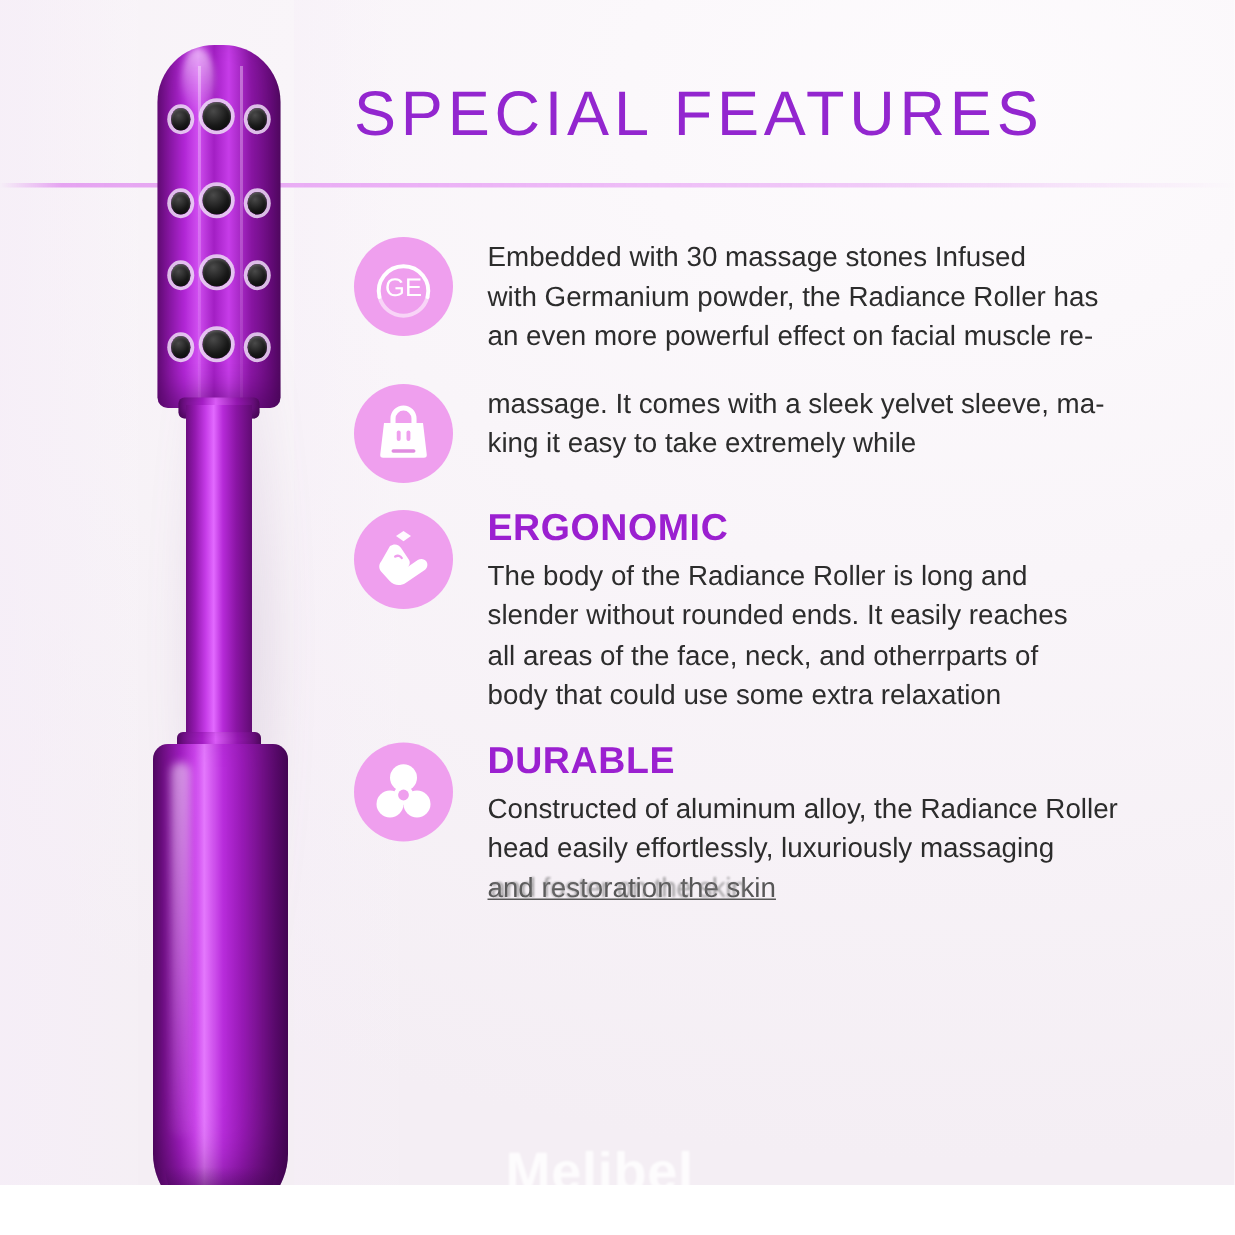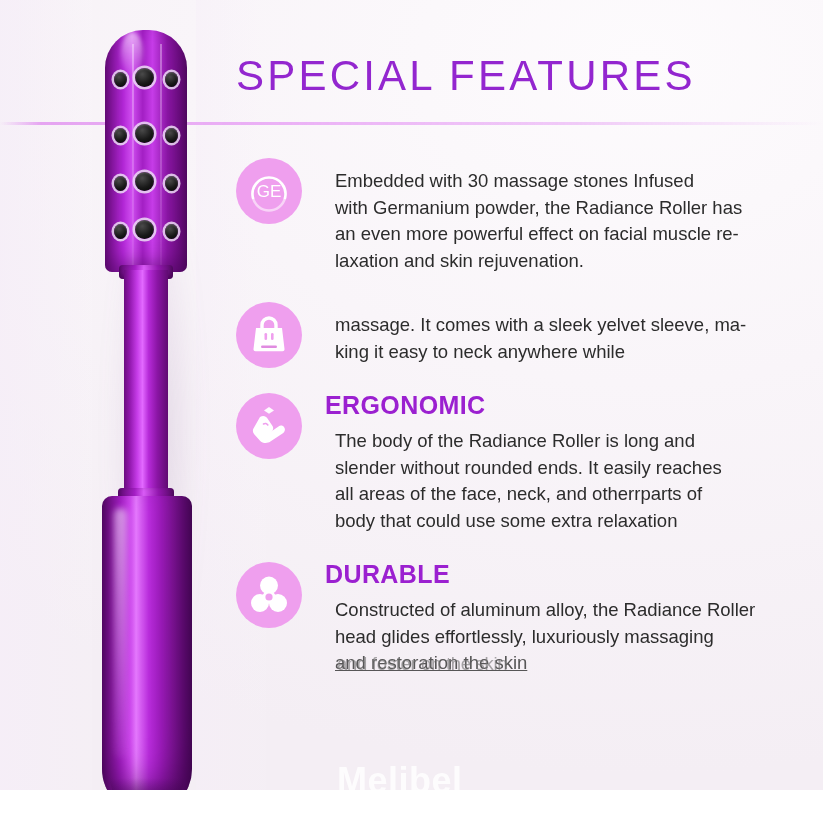--- a/index.html
+++ b/index.html
@@ -237,21 +237,21 @@
     font-weight: 700;
     color: #9b20d0;
     letter-spacing: 0.4px;
     margin: 0 0 6px 0;
     line-height: 1;
   }
   .feat-text {
     font-size: 18.5px;
     line-height: 26.5px;
     color: #2c2c2c;
-    margin: 10px;
+    margin: 0;
   }
   .feat-text .ln { display: block; white-space: nowrap; }
   .feat-text .ln.garbled {
     color: #4a4a4a;
     filter: blur(0.35px);
     opacity: .92;
     position: relative;
     text-decoration: underline;
   }
   .feat-text .ln.garbled::after {
@@ -329,39 +329,38 @@
           <path d="M17 40 A16.5 16.5 0 1 1 49 40" fill="none" stroke="#ffffff" stroke-width="2.6" stroke-linecap="round"></path>
           <path d="M17 40 A16.5 16.5 0 0 0 49 40" fill="none" stroke="#ffffff" stroke-width="2.6" stroke-linecap="round" opacity="0.55"></path>
           <text x="33" y="39" text-anchor="middle" font-family="Liberation Sans, sans-serif" font-size="17" font-weight="400" fill="#ffffff">GE</text>
         </svg>
       </div>
       <div class="feat-body">
         <p class="feat-text">
           <span class="ln">Embedded with 30 massage stones Infused</span>
           <span class="ln">with Germanium powder, the Radiance Roller has</span>
           <span class="ln">an even more powerful effect on facial muscle re-</span>
-          <span class="ln">laxation and skin rejuvenation.</span>
         </p>
       </div>
     </div>
 
     <div class="feature">
       <div class="icon-badge">
         <svg width="66" height="66" viewBox="0 0 66 66">
           <path d="M26 26 v-3 a7 7 0 0 1 14 0 v3" fill="none" stroke="#ffffff" stroke-width="3.4" stroke-linecap="round"></path>
           <path d="M20 26 h26 l2.5 21 a2 2 0 0 1 -2 2.2 h-27 a2 2 0 0 1 -2 -2.2 z" fill="#ffffff"></path>
           <rect x="28.5" y="31" width="2.6" height="7" rx="1.3" fill="#ef9fee"></rect>
           <rect x="35" y="31" width="2.6" height="7" rx="1.3" fill="#ef9fee"></rect>
           <rect x="25" y="43.5" width="16" height="2.4" rx="1.2" fill="#e08ce0"></rect>
         </svg>
       </div>
       <div class="feat-body">
         <p class="feat-text">
           <span class="ln">massage. It comes with a sleek yelvet sleeve, ma-</span>
-          <span class="ln">king it easy to neck anywhere while</span>
+          <span class="ln">king it easy to take extremely while</span>
         </p>
       </div>
     </div>
 
     <div class="feature">
       <div class="icon-badge">
         <svg width="66" height="66" viewBox="0 0 66 66">
           <path d="M33 14 l5 3.4 -5 3.4 -5 -3.4 z" fill="#ffffff" opacity="0.95"></path>
           <path d="M24 24 c3 -2 6 -1 7.5 1.5 l5 7.5 c1.2 1.8 0.8 4 -1 5.2 l-1 0.7 8 -5.5 c2 -1.4 4.6 -0.9 5.8 1 1.2 2 0.6 4.5 -1.4 5.8 l-12.5 8.4 c-3.4 2.3 -7.9 1.8 -10.6 -1.2 l-5.6 -6.2 c-1.8 -2 -1.8 -5 0 -7 z" fill="#ffffff"></path>
           <path d="M27.5 31 c1.6 -1 3.4 -0.5 4.3 1" fill="none" stroke="#ef9fee" stroke-width="1.6" stroke-linecap="round"></path>
@@ -385,21 +384,21 @@
           <circle cx="24" cy="41" r="9" fill="#ffffff"></circle>
           <circle cx="42" cy="41" r="9" fill="#ffffff"></circle>
           <circle cx="33" cy="35" r="6.5" fill="#ffffff"></circle>
           <circle cx="33" cy="35" r="3.6" fill="#ef9fee"></circle>
         </svg>
       </div>
       <div class="feat-body">
         <h2 class="feat-title">DURABLE</h2>
         <p class="feat-text">
           <span class="ln">Constructed of aluminum alloy, the Radiance Roller</span>
-          <span class="ln">head glides effortlessly, luxuriously massaging</span>
+          <span class="ln">head easily effortlessly, luxuriously massaging</span>
           <span class="ln garbled" data-ghost="and foster on the skin">and restoration the skin</span>
         </p>
       </div>
     </div>
 
   </div>
 
   <div class="watermark">Melibel</div>
 
 </div>

